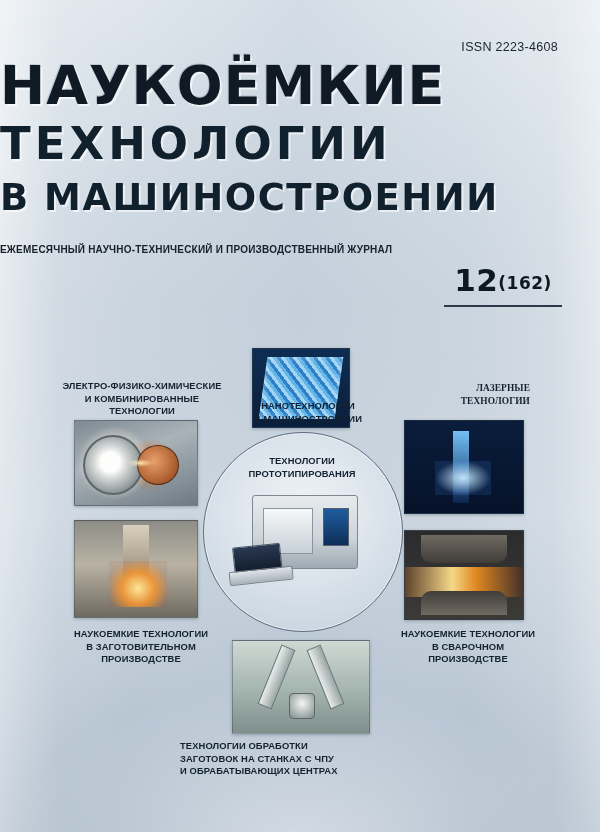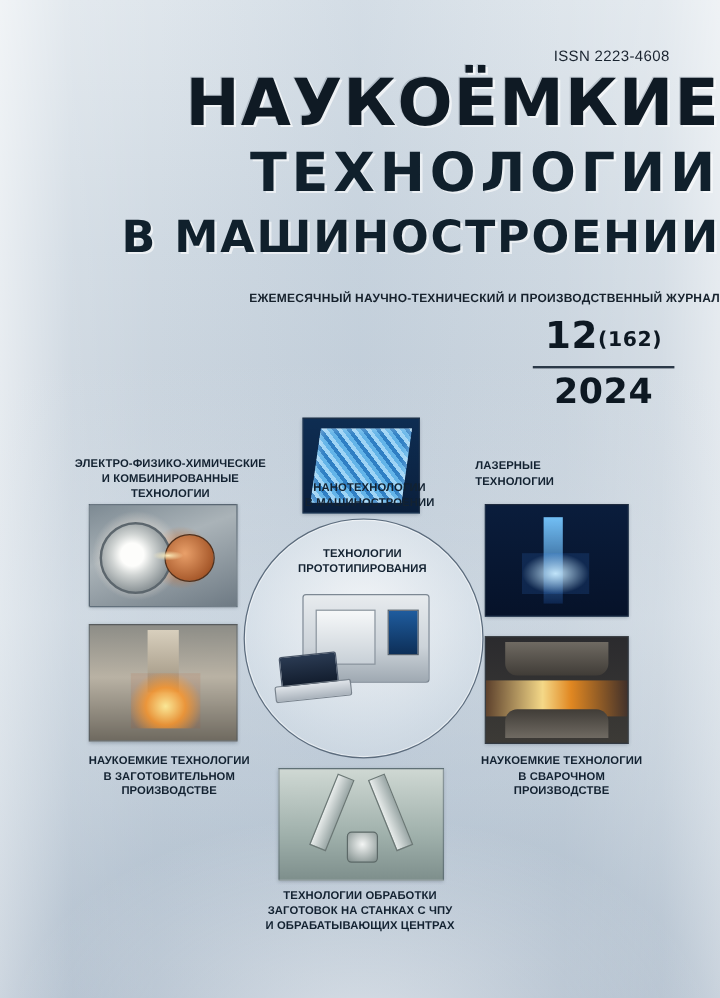--- a/index.html
+++ b/index.html
@@ -51,21 +51,21 @@
     font-size: 12.5px;
     letter-spacing: 0.3px;
     color: #1a2430;
     font-weight: 400;
   }
 
   .title-block {
     top: 58px;
     left: 0;
     width: 600px;
-    text-align: right;
+    text-align: left;
   }
   .t1 {
     font-family: "DejaVu Sans", sans-serif;
     font-weight: 700;
     font-size: 54px;
     line-height: 56px;
     letter-spacing: 1px;
     color: #0f1a24;
     text-shadow: 2px 2px 0 rgba(255,255,255,0.65), -1px -1px 0 rgba(90,105,120,0.25);
     white-space: nowrap;
@@ -310,21 +310,20 @@
     <div class="t2">ТЕХНОЛОГИИ</div>
     <div class="t3">В МАШИНОСТРОЕНИИ</div>
     <div class="subtitle">ЕЖЕМЕСЯЧНЫЙ НАУЧНО-ТЕХНИЧЕСКИЙ И ПРОИЗВОДСТВЕННЫЙ ЖУРНАЛ</div>
   </div>
 
   <div class="layer issue-box">
     <div class="issue-num">
       <span>12</span><sup>(162)</sup>
     </div>
     <div class="issue-line"></div>
-    <div class="issue-year">2024</div>
   </div>
 
   <div class="photo ph-grind">
     <div class="disc"></div>
     <div class="part"></div>
     <div class="spark"></div>
   </div>
   <div class="cap" style="left:62px; top:380px; width:160px; text-align:center; white-space:pre-line;">ЭЛЕКТРО-ФИЗИКО-ХИМИЧЕСКИЕ
 И КОМБИНИРОВАННЫЕ
 ТЕХНОЛОГИИ</div>
@@ -332,21 +331,21 @@
   <div class="photo ph-nano">
     <div class="wafer"></div>
   </div>
   <div class="cap" style="left:228px; top:400px; width:160px; text-align:center; white-space:pre-line;">НАНОТЕХНОЛОГИИ
 В МАШИНОСТРОЕНИИ</div>
 
   <div class="photo ph-laser">
     <div class="beam"></div>
     <div class="flash"></div>
   </div>
-  <div class="cap" style="left:396px; top:382px; width:134px; text-align:left; white-space:pre-line;">ЛАЗЕРНЫЕ
+  <div class="cap" style="left:396px; top:382px; width:134px; text-align:right; white-space:pre-line;font-family:Liberation Serif, serif;">ЛАЗЕРНЫЕ
 ТЕХНОЛОГИИ</div>
 
   <div class="circle">
     <div class="printer">
       <div class="door"></div>
       <div class="screen"></div>
     </div>
     <div class="laptop">
       <div class="lid"></div>
       <div class="base"></div>
@@ -370,17 +369,17 @@
   </div>
   <div class="cap" style="left:380px; top:628px; width:176px; text-align:center; white-space:pre-line;">НАУКОЕМКИЕ ТЕХНОЛОГИИ
 В СВАРОЧНОМ
 ПРОИЗВОДСТВЕ</div>
 
   <div class="photo ph-cnc">
     <div class="arm1"></div>
     <div class="arm2"></div>
     <div class="tool"></div>
   </div>
-  <div class="cap" style="left:190px; top:740px; width:220px; text-align:center; white-space:pre-line;">ТЕХНОЛОГИИ ОБРАБОТКИ
+  <div class="cap" style="left:180px; top:740px; width:220px; white-space:pre-line;">ТЕХНОЛОГИИ ОБРАБОТКИ
 ЗАГОТОВОК НА СТАНКАХ С ЧПУ
 И ОБРАБАТЫВАЮЩИХ ЦЕНТРАХ</div>
 
 </div>
 
 </body></html>

